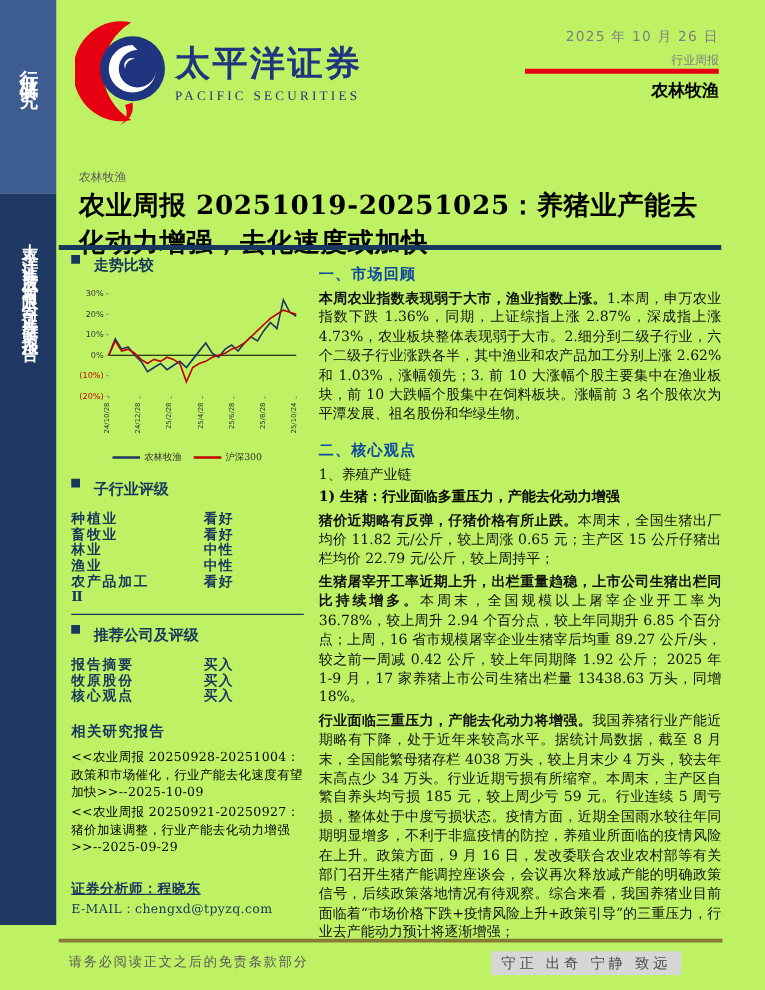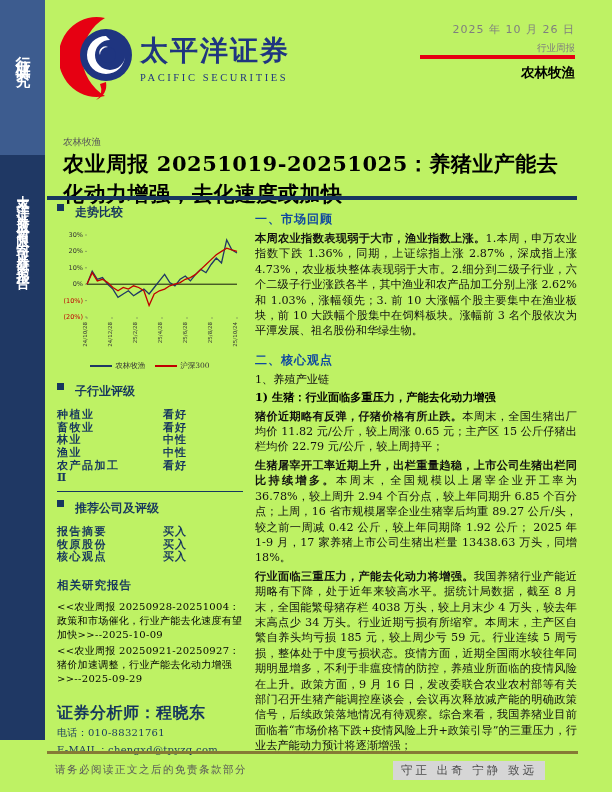--- a/index.html
+++ b/index.html
@@ -41,21 +41,21 @@
 
   .ratings { margin-top:12px; }
   .rating-row { display:flex; font-size:11px; font-weight:bold; color:#17375E; line-height:1.06; margin-bottom:1px; }
   .rating-row .nm { flex:1; letter-spacing:1.5px; }
   .rating-row .rt { width:80px; letter-spacing:1px; }
   .divider { border-top:1.5px solid #17375E; margin:7px 0 8px 0; }
 
   .reports-title { font-weight:bold; color:#17375E; font-size:11.5px; margin:15px 0 7px 0; letter-spacing:1px; }
   .report-item { font-size:10px; color:#000; line-height:1.4; margin-bottom:2px; letter-spacing:0.3px; }
 
-  .analyst-title { font-weight:bold; color:#17375E; font-size:16px; margin-top:17px; letter-spacing:0.5px; }
+  .analyst-title { font-weight:bold; color:#17375E; font-size:11px; margin-top:17px; letter-spacing:0.5px;text-decoration:underline; }
   .analyst-line { font-size:10px; color:#17375E; margin-top:2.5px; letter-spacing:0.3px; }
 
   
   .right-col { position:absolute; left:255px; top:198px; width:322px; }
   .summary-title { font-size:19px; font-weight:bold; color:#000; letter-spacing:3px; }
   .sec-title { color:#1049A0; font-weight:bold; font-size:12px; margin-top:13px; margin-bottom:3px; letter-spacing:1px; }
   .body-p { font-size:11.2px; line-height:15.4px; text-align:justify; color:#111; }
   .body-p b { font-weight:bold; }
   .sub-line { font-size:11.2px; line-height:15.4px; color:#111; margin-top:2px; }
   .sub-line-bold { font-size:11.2px; line-height:15.4px; color:#000; font-weight:bold; margin-top:3px; }
@@ -210,21 +210,20 @@
           <span class="rt">买入</span>
         </div>
       </div>
     </div>
 
     <div class="reports-title">相关研究报告</div>
     <div class="report-item">&lt;&lt;农业周报 20250928-20251004：政策和市场催化，行业产能去化速度有望加快&gt;&gt;--2025-10-09</div>
     <div class="report-item">&lt;&lt;农业周报 20250921-20250927：猪价加速调整，行业产能去化动力增强&gt;&gt;--2025-09-29</div>
 
     <div class="analyst-title">证券分析师：程晓东</div>
-    <div class="analyst-line">电话：010-88321761</div>
     <div class="analyst-line">E-MAIL：chengxd@tpyzq.com</div>
 
   </div>
 
   <div class="right-col">
 
     <div class="sec-title">一、市场回顾</div>
     <p class="body-p">
       <b>本周农业指数表现弱于大市，渔业指数上涨。</b><span>1.本周，申万农业指数下跌 1.36%，同期，上证综指上涨 2.87%，深成指上涨 4.73%，农业板块整体表现弱于大市。2.细分到二级子行业，六个二级子行业涨跌各半，其中渔业和农产品加工分别上涨 2.62%和 1.03%，涨幅领先；3. 前 10 大涨幅个股主要集中在渔业板块，前 10 大跌幅个股集中在饲料板块。涨幅前 3 名个股依次为平潭发展、祖名股份和华绿生物。</span>
     </p>

